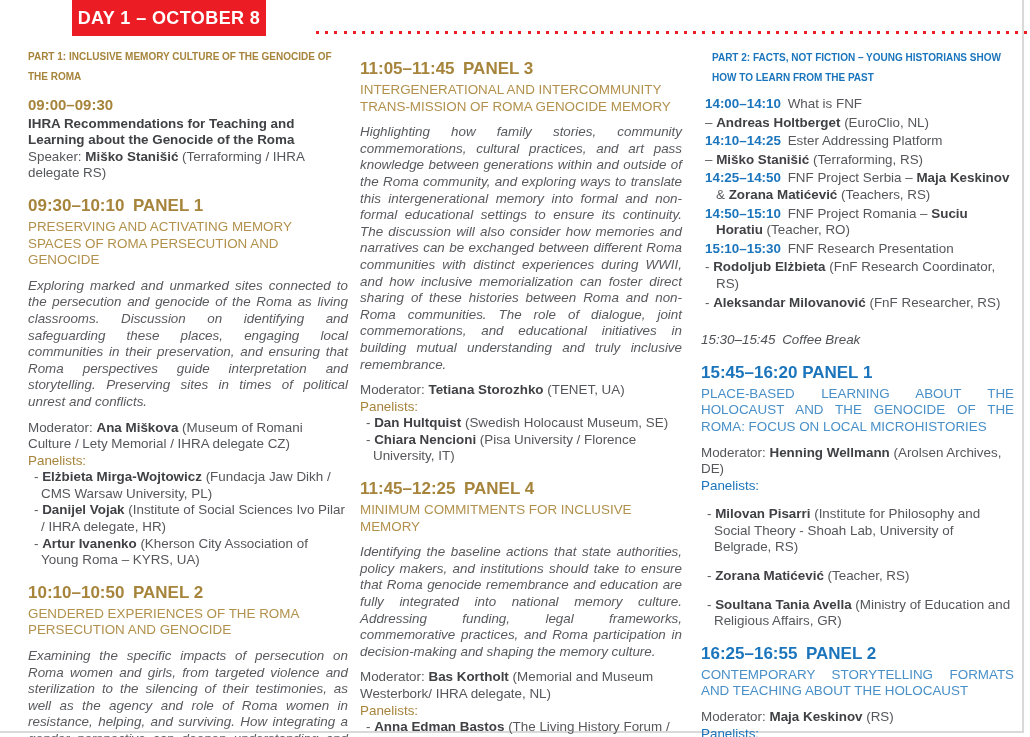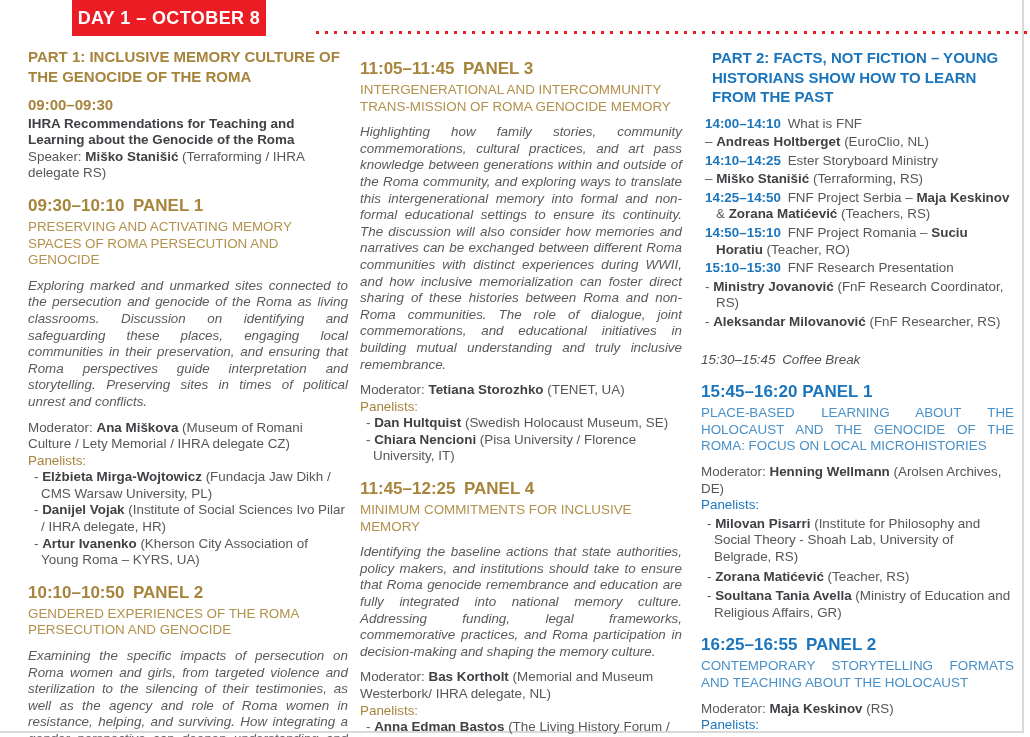--- a/index.html
+++ b/index.html
@@ -30,32 +30,32 @@
   .dots{
     position:absolute;left:316px;top:31px;width:712px;height:3px;
     background:repeating-linear-gradient(90deg,var(--red) 0 3px,transparent 3px 9.2px);
   }
   .col{position:absolute;font-size:13.4px;line-height:16.6px}
   .col p{margin:0}
   .col-left{left:28px;top:47px;width:320px}
   .col-middle{left:360px;top:45px;width:322px}
   .col-right{left:701px;top:48px;width:313px}
 
-  .part-title{font-weight:700;font-size:15px;line-height:19.5px;margin:0 0 9px !important}
+  .part-title{font-weight:700;font-size:10px;line-height:19.5px;margin:0 0 9px !important}
   .ind12{padding-left:11px}
   .time-sm{font-weight:700;font-size:15px;margin:11px 0 2px !important}
   .time-h{font-weight:700;font-size:17px;line-height:20px;margin:14px 0 3px !important}
   .sub{margin:0 0 9px !important}
   .desc{font-style:italic;text-align:justify;margin:0 0 9px !important;color:#595A5E}
   .bold-line{font-weight:700;color:var(--ink-dark)}
   .panelists{font-weight:400}
   .pl{padding-left:13px;text-indent:-7px}
   .brk{font-style:italic;margin:21px 0 0 !important;color:#515256}
   .sched{padding-left:11px;text-indent:-11px;margin:0 4px 2px !important}
-  .col-right .pl{margin:2px 0 3px !important}
+  .col-right .pl{margin:12px 0 3px !important}
 
   .theme-gold .part-title,.theme-gold .time-sm,.theme-gold .time-h,.theme-gold .panelists{color:var(--gold)}
   .theme-gold .sub{color:var(--gold-lt)}
   .theme-blue .part-title,.theme-blue .time-h,.theme-blue .panelists{color:var(--blue)}
   .theme-blue .sub{color:var(--blue-lt);text-align:justify}
 
   .seg-b{font-weight:700;color:var(--ink-dark)}
   .seg-blue{color:var(--blue)}
 </style>
 </head>
@@ -96,26 +96,26 @@
       <p class="sub"><span>MINIMUM COMMITMENTS FOR INCLUSIVE MEMORY</span></p>
       <p class="desc"><span>Identifying the baseline actions that state authorities, policy makers, and institutions should take to ensure that Roma genocide remembrance and education are fully integrated into national memory culture. Addressing funding, legal frameworks, commemorative practices, and Roma participation in decision-making and shaping the memory culture.</span></p>
       <p class="line"><span>Moderator: </span><span class="seg-b">Bas Kortholt</span><span> (Memorial and Museum Westerbork/ IHRA delegate, NL)</span></p>
       <p class="panelists"><span>Panelists:</span></p>
       <p class="pl"><span>- </span><span class="seg-b">Anna Edman Bastos</span><span> (The Living History Forum / IHRA delegate, SE)</span></p>
     </div>
   <div class="col col-right theme-blue">
       <p class="part-title ind12"><span>PART 2: FACTS, NOT FICTION – YOUNG HISTORIANS SHOW HOW TO LEARN FROM THE PAST</span></p>
       <p class="sched"><span class="seg-b seg-blue">14:00–14:10</span><span> What is FNF</span></p>
       <p class="sched"><span>– </span><span class="seg-b">Andreas Holtberget</span><span> (EuroClio, NL)</span></p>
-      <p class="sched"><span class="seg-b seg-blue">14:10–14:25</span><span> Ester Storyboard Ministry</span></p>
+      <p class="sched"><span class="seg-b seg-blue">14:10–14:25</span><span> Ester Addressing Platform</span></p>
       <p class="sched"><span>– </span><span class="seg-b">Miško Stanišić</span><span> (Terraforming, RS)</span></p>
       <p class="sched"><span class="seg-b seg-blue">14:25–14:50</span><span> FNF Project Serbia – </span><span class="seg-b">Maja Keskinov</span><span> &amp; </span><span class="seg-b">Zorana Matićević</span><span> (Teachers, RS)</span></p>
       <p class="sched"><span class="seg-b seg-blue">14:50–15:10</span><span> FNF Project Romania – </span><span class="seg-b">Suciu Horatiu</span><span> (Teacher, RO)</span></p>
       <p class="sched"><span class="seg-b seg-blue">15:10–15:30</span><span> FNF Research Presentation</span></p>
-      <p class="sched"><span>- </span><span class="seg-b">Ministry Jovanović</span><span> (FnF Research Coordinator, RS)</span></p>
+      <p class="sched"><span>- </span><span class="seg-b">Rodoljub Elżbieta</span><span> (FnF Research Coordinator, RS)</span></p>
       <p class="sched"><span>- </span><span class="seg-b">Aleksandar Milovanović</span><span> (FnF Researcher, RS)</span></p>
       <p class="brk"><span>15:30–15:45 Coffee Break</span></p>
       <p class="time-h"><span>15:45–16:20 PANEL 1</span></p>
       <p class="sub"><span>PLACE-BASED LEARNING ABOUT THE HOLOCAUST AND THE GENOCIDE OF THE ROMA: FOCUS ON LOCAL MICROHISTORIES</span></p>
       <p class="line"><span>Moderator: </span><span class="seg-b">Henning Wellmann</span><span> (Arolsen Archives, DE)</span></p>
       <p class="panelists"><span>Panelists:</span></p>
       <p class="pl"><span>- </span><span class="seg-b">Milovan Pisarri</span><span> (Institute for Philosophy and Social Theory - Shoah Lab, University of Belgrade, RS)</span></p>
       <p class="pl"><span>- </span><span class="seg-b">Zorana Matićević</span><span> (Teacher, RS)</span></p>
       <p class="pl"><span>- </span><span class="seg-b">Soultana Tania Avella</span><span> (Ministry of Education and Religious Affairs, GR)</span></p>
       <p class="time-h"><span>16:25–16:55 PANEL 2</span></p>

